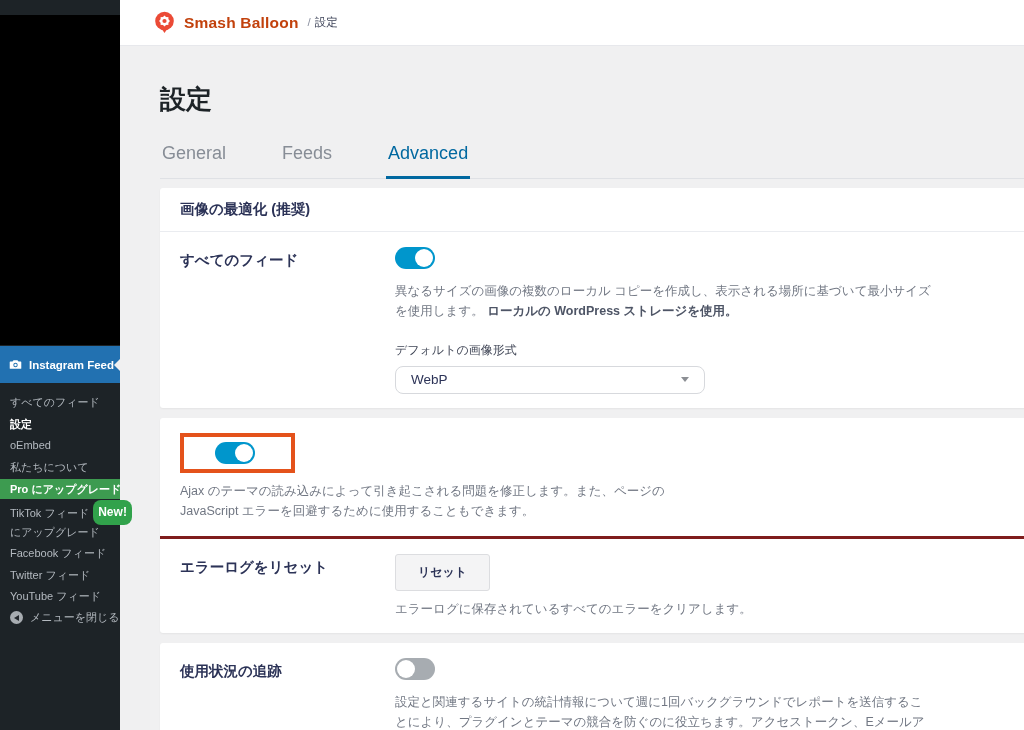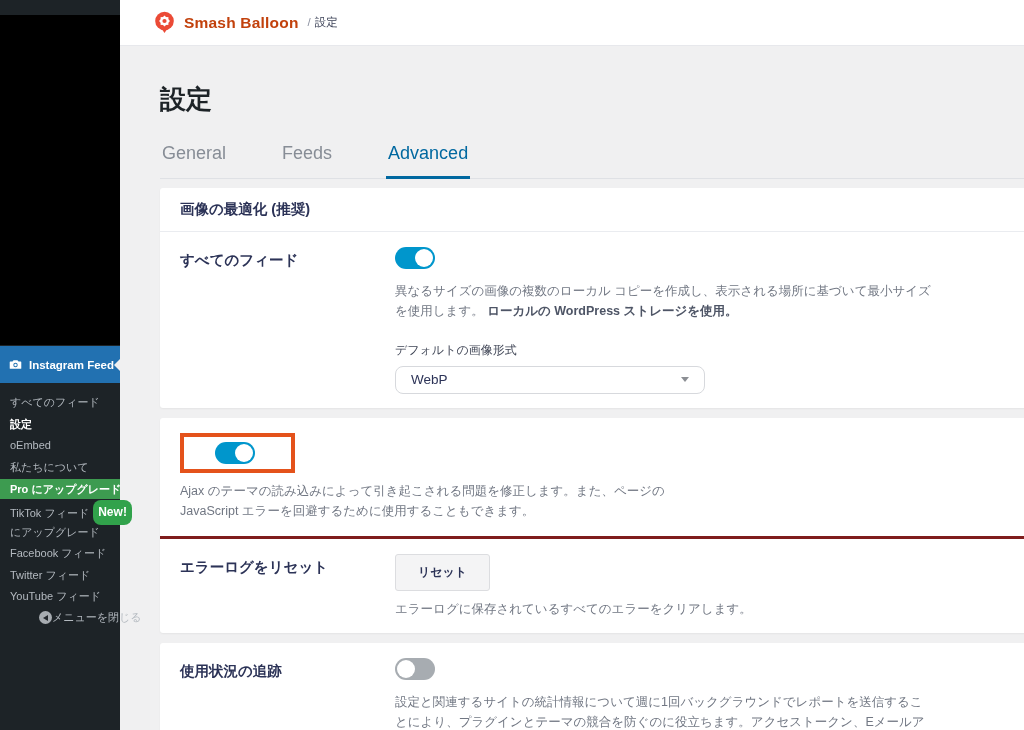--- a/index.html
+++ b/index.html
@@ -11,21 +11,21 @@
   .black-patch { position:absolute; left:0; top:15px; width:120px; height:330px; background:#000; }
   .menu { position:absolute; left:0; top:346px; width:120px; }
   .menu-current { position:relative; height:37px; background:#2271b1; color:#fff; display:flex; align-items:center; gap:7px; padding-left:9px; font-size:11.5px; font-weight:600; white-space:nowrap; }
   .menu-current .notch { position:absolute; right:0; top:50%; margin-top:-6px; width:0; height:0; border-top:6px solid transparent; border-bottom:6px solid transparent; border-right:6px solid #f0f0f1; }
   .cam { width:13px; height:13px; flex:0 0 auto; }
   .submenu { padding-top:9px; }
   .submenu-item { display:block; padding:0 0 0 10px; height:21.5px; line-height:21.5px; font-size:11px; color:#b4bac0; white-space:nowrap; cursor:pointer; }
   .submenu-item.current { color:#fff; font-weight:700; }
   .submenu-item.upgrade { background:#3d9b50; color:#fff; font-weight:700; height:20px; line-height:20px; margin:1px 0; }
   .badge-new { display:inline-block; background:#31a24b; color:#fff; font-size:12px; font-weight:700; border-radius:8px; padding:1.5px 5px; margin-left:4px; vertical-align:1px; }
-  .collapse-item { position:absolute; left:0; top:610px; width:120px; display:flex; align-items:center; padding-left:10px; font-size:11px; color:#b4bac0; cursor:pointer;margin-left:29px; }
+  .collapse-item { position:absolute; left:0; top:610px; width:120px; display:flex; align-items:center; gap:7px; padding-left:10px; font-size:11px; color:#b4bac0; cursor:pointer; }
   .collapse-circle { width:13px; height:13px; border-radius:50%; background:#a7acb1; position:relative; flex:0 0 auto; }
   .collapse-circle::after { content:""; position:absolute; left:3.5px; top:3.5px; width:0; height:0; border-top:3px solid transparent; border-bottom:3px solid transparent; border-right:5px solid #23282d; }
 
   
   .main { position:absolute; left:120px; top:0; width:904px; height:730px; }
   .topbar { height:46px; background:#fff; border-bottom:1px solid #e7e8ec; display:flex; align-items:center; padding-left:34px; }
   .logo { width:21px; height:24px; margin-right:9px; }
   .brand { font-size:15.5px; font-weight:800; color:#c2410c; letter-spacing:.2px; }
   .crumb { font-size:11.5px; color:#3c4257; margin-left:9px; }
   .crumb .sep { color:#8b90a0; margin-right:4px; }

